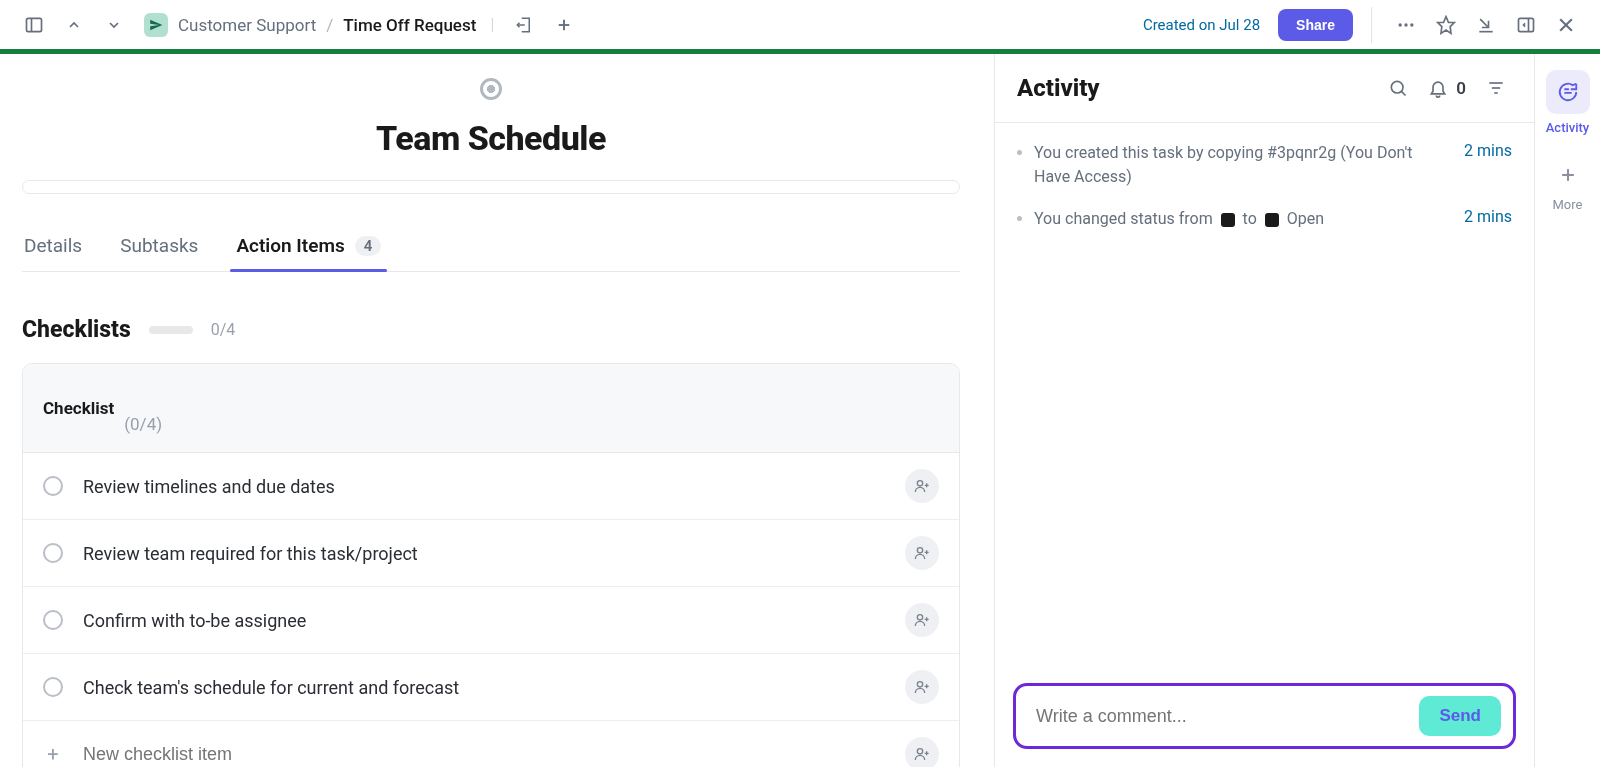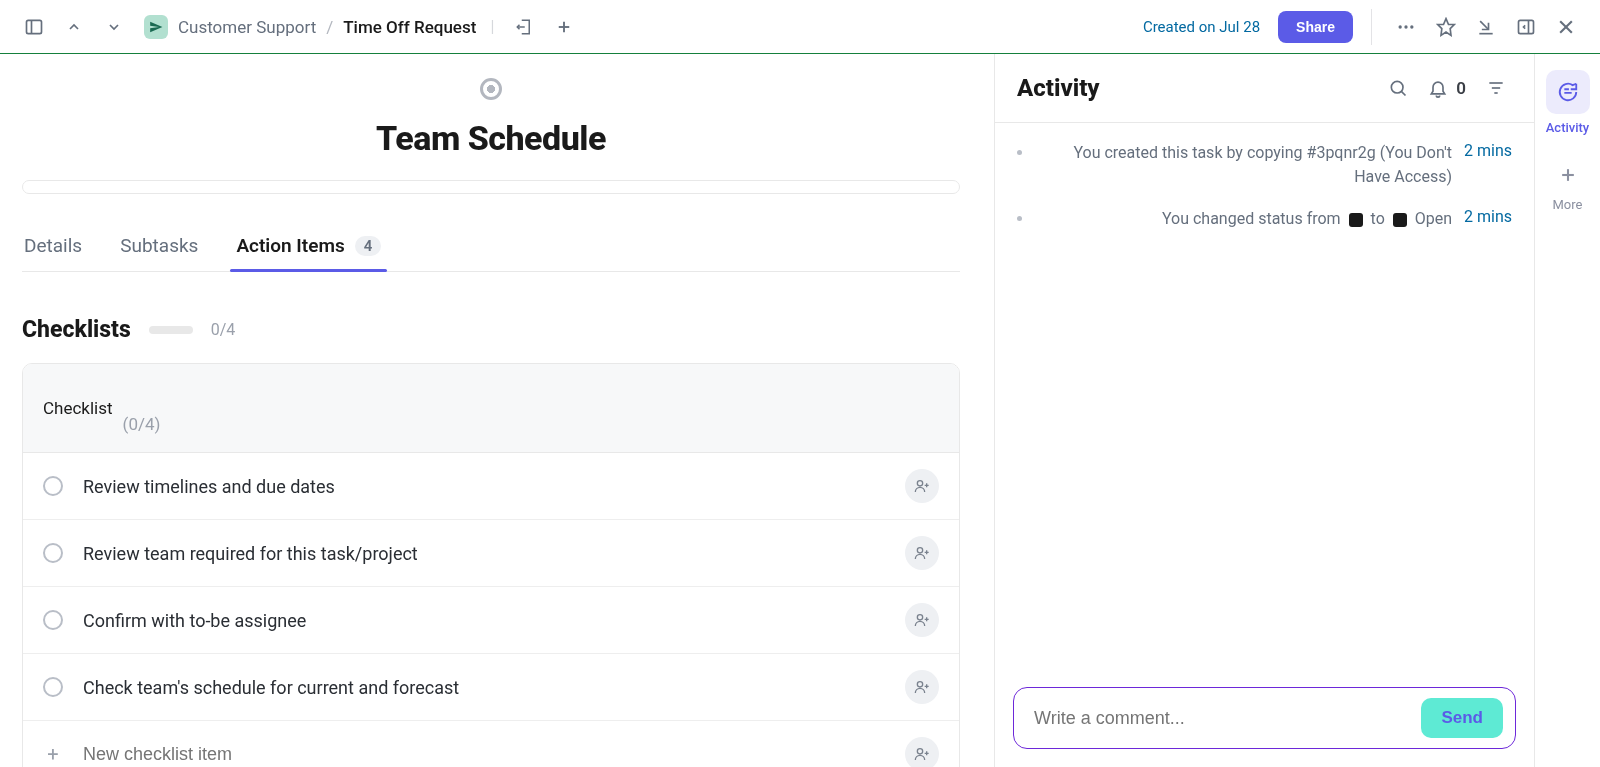--- a/index.html
+++ b/index.html
@@ -1,20 +1,20 @@
 <!DOCTYPE html>
 <html><head>
 <meta charset="utf-8">
 <style>
   * { box-sizing: border-box; margin: 0; padding: 0; }
   html, body { width: 1600px; height: 767px; font-family: -apple-system, BlinkMacSystemFont, "Segoe UI", Roboto, sans-serif; color: #1a1a1a; overflow: hidden; }
   body { display: flex; flex-direction: column; background: #fff; }
 
   
-  .topbar { display:flex; align-items:center; height:54px; padding:0 18px; border-bottom:1px solid #15803d; gap:8px; }
+  .topbar { display:flex; align-items:center; height:54px; padding:0 18px; border-bottom:5px solid #15803d; gap:8px; }
   .icon-btn { width:32px; height:32px; display:flex; align-items:center; justify-content:center; border-radius:6px; color:#656f7d; cursor:pointer; }
   .breadcrumb { display:flex; align-items:center; gap:10px; margin-left:6px; font-size:17px; color:#656f7d; }
   .space-badge { width:24px; height:24px; border-radius:6px; background:#b2e0d0; display:flex; align-items:center; justify-content:center; color:#1a6a52; }
   .breadcrumb .sep { color:#b3b7bf; }
   .breadcrumb .current { color:#1a1a1a; font-weight:500; }
   .tb-spacer {flex:1;}
   .created-txt { color:#0369a1; font-size:15px; margin-right:10px;text-align:center; }
   .share-btn { background:#5b5be7; color:#fff; border:none; border-radius:8px; padding:8px 18px; font-size:14px; font-weight:600; cursor:pointer; }
   .tb-divider { width:1px; height:36px; background:#e3e3e6; margin:0 10px; }
 
@@ -34,43 +34,43 @@
   .tab.active::after { content:""; position:absolute; left:-4px; right:-4px; bottom:-1px; height:3px; background:#5b5be7; border-radius:2px; }
   .tab .count { background:#eef0f3; color:#656f7d; border-radius:10px; padding:1px 9px; font-size:15px; font-weight:600; }
 
   .section-hdr { display:flex; align-items:center; gap:18px; margin:44px 0 20px 0; }
   .section-hdr h2 { font-size:23px; font-weight:800; }
   .progress { width:44px; height:8px; background:#e8e8e8; border-radius:4px; }
   .progress-label { color:#9aa0ab; font-size:16px; }
 
   .checklist { border:1px solid #e8e8e8; border-radius:10px; overflow:hidden; }
   .chk-hdr { background:#f7f8f9; padding:18px 20px; font-size:17px; display:flex; align-items:center; gap:10px; border-bottom:1px solid #e8e8e8;}
-  .chk-hdr .name { font-weight:400; }
+  .chk-hdr .name { font-weight:700; }
   .chk-hdr .cnt  { color:#9aa0ab;margin-top:32px; }
   .chk-item { display:flex; align-items:center; padding:16px 20px; border-bottom:1px solid #eee; gap:20px; }
   .chk-item:last-child { border-bottom:none; }
   .circle { width:20px; height:20px; border:2px solid #b9bec7; border-radius:50%; flex-shrink:0; cursor:pointer; }
   .chk-text { font-size:18px; color:#2a2e34; flex:1; }
   .assign-btn { width:34px; height:34px; border-radius:50%; background:#eef0f3; display:flex; align-items:center; justify-content:center; color:#7a828e; cursor:pointer; }
   .chk-new { display:flex; align-items:center; padding:16px 20px; gap:20px; }
   .plus-ic { color:#9aa0ab; width:20px; text-align:center; font-size:20px; }
   .chk-new input { border:none; outline:none; font-size:18px; color:#656f7d; flex:1; background:transparent; }
 
   
   .activity { width:540px; border-left:1px solid #e8e8e8; display:flex; flex-direction:column; }
   .act-hdr { display:flex; align-items:center; padding:18px 22px; border-bottom:1px solid #e8e8e8; gap:8px; }
   .act-hdr h2 { font-size:24px; font-weight:800; flex:1; }
   .badge0 { font-size:17px; color:#3a3e45; margin-left:4px; font-weight:600;}
   .act-list { flex:1; overflow:auto; padding:18px 22px; font-size:16px; color:#656f7d; }
-  .act-row { display:flex; gap:12px; margin-bottom:18px; align-items:flex-start;text-align:right; }
+  .act-row { display:flex; gap:12px; margin-bottom:18px; align-items:flex-start; }
   .dot { width:5px; height:5px; background:#b9bec7; border-radius:50%; margin-top:9px; flex-shrink:0; }
   .act-body { flex:1; line-height:1.5; }
   .stat-chip { display:inline-block; width:14px; height:14px; background:#1a1a1a; border-radius:3px; vertical-align:middle; margin:0 4px; }
   .act-time { white-space:nowrap; color:#0369a1; }
-  .comment-box { margin:16px 18px 18px 18px; border:1px solid #6d28d9; border-radius:14px; display:flex; align-items:center; padding:10px 12px 10px 20px; gap:12px; }
+  .comment-box { margin:16px 18px 18px 18px; border:3px solid #6d28d9; border-radius:14px; display:flex; align-items:center; padding:10px 12px 10px 20px; gap:12px; }
   .comment-box input { flex:1; border:none; outline:none; font-size:18px; color:#656f7d; background:transparent; }
   .send-btn { background:#5eead4; color:#5b5be7; border:none; border-radius:10px; padding:10px 20px; font-size:17px; font-weight:600; cursor:pointer; }
 
   
   .rail { width:66px; border-left:1px solid #e8e8e8; display:flex; flex-direction:column; align-items:center; padding-top:16px; gap:4px; }
   .rail .rail-btn { width:44px; height:44px; border-radius:10px; display:flex; align-items:center; justify-content:center; color:#5b5be7; background:#ecebfc; }
   .rail .rail-label { font-size:13px; color:#5b5be7; font-weight:500; margin-top:2px; margin-bottom:20px;}
   .rail .more-label { font-size:13px; color:#8b90a0; margin-top:2px;}
   .rail .more-ic { color:#8b90a0; }
 

